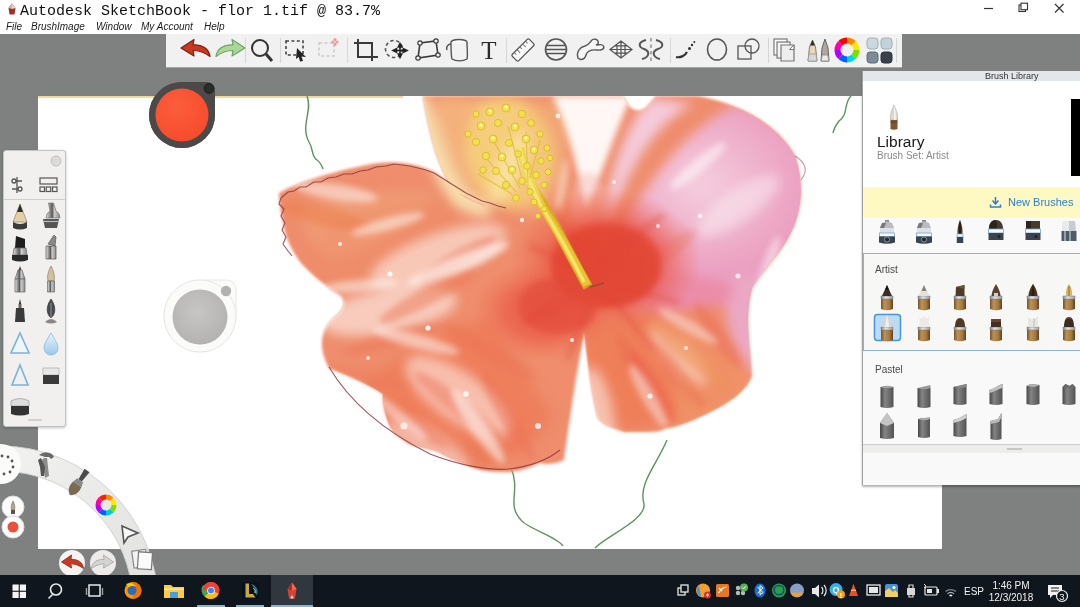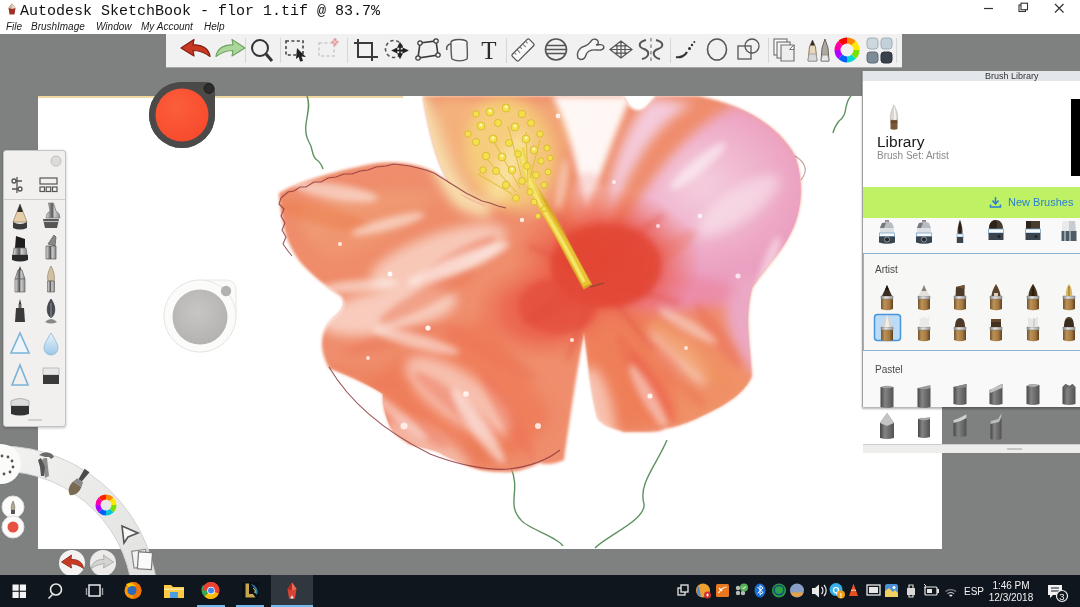--- a/index.html
+++ b/index.html
@@ -13,29 +13,29 @@
   #winbtns{right:8px;top:0px;font-size:13px;color:#222;}
   #menubar{left:0;top:17px;height:16px;font-size:10px;color:#1a1a1a;}
   .mi{position:absolute;top:4px;white-space:nowrap;font-style:italic;}
   #toolbar{left:166px;top:34px;width:736px;height:33px;background:#f1f1f1;border-bottom:1px solid #a8a8a8;}
   
   #canvas{left:38px;top:96px;width:904px;height:453px;background:#ffffff;}
   
   #lpanel{left:3px;top:150px;width:61px;height:275px;background:#f1f0ef;
      border:1px solid #c4c4c4;border-radius:3px;box-shadow:0 1px 3px rgba(0,0,0,.25);}
   
-  #rpanel{left:862px;top:71px;width:218px;height:336px;background:#f9f9f9;
+  #rpanel{left:862px;top:71px;width:218px;height:414px;background:#f9f9f9;
      border-left:1px solid #a0a0a0;box-shadow:0 2px 2px rgba(0,0,0,.3);}
   #rphead{left:0;top:0;width:218px;height:10px;background:#e3e7eb;border-bottom:1px solid #b8bcc0;}
   #rphead span{position:absolute;left:122px;top:0px;font-size:9px;color:#333;}
   #rpwhite{left:0;top:10px;width:218px;height:106px;background:#ffffff;}
   #blacksw{left:208px;top:28px;width:10px;height:77px;background:#000;}
   #blending{left:14px;top:62px;font-size:15.5px;color:#1a1a1a;}
   #brushset{left:14px;top:79px;font-size:10px;color:#8a8a8a;}
-  #newbr{left:0;top:116px;width:218px;height:31px;background:#bef264;text-align:right;}
+  #newbr{left:0;top:116px;width:218px;height:31px;background:#fef9c3;text-align:right;}
   #newbr span{position:absolute;left:145px;top:9px;font-size:11px;color:#2a7fd4;}
   #taskbar{left:0;top:575px;width:1080px;height:32px;background:#10161e;}
 </style>
 </head>
 <body>
 <div id="root">
 
   <div class="abs" id="whitebar"></div>
   <svg class="abs" id="appicon" viewBox="0 0 12 12">
       <path d="M6 0.5 L9.5 5 L8.5 11.5 L3.5 11.5 L2.5 5 Z" fill="#a03026"></path>

